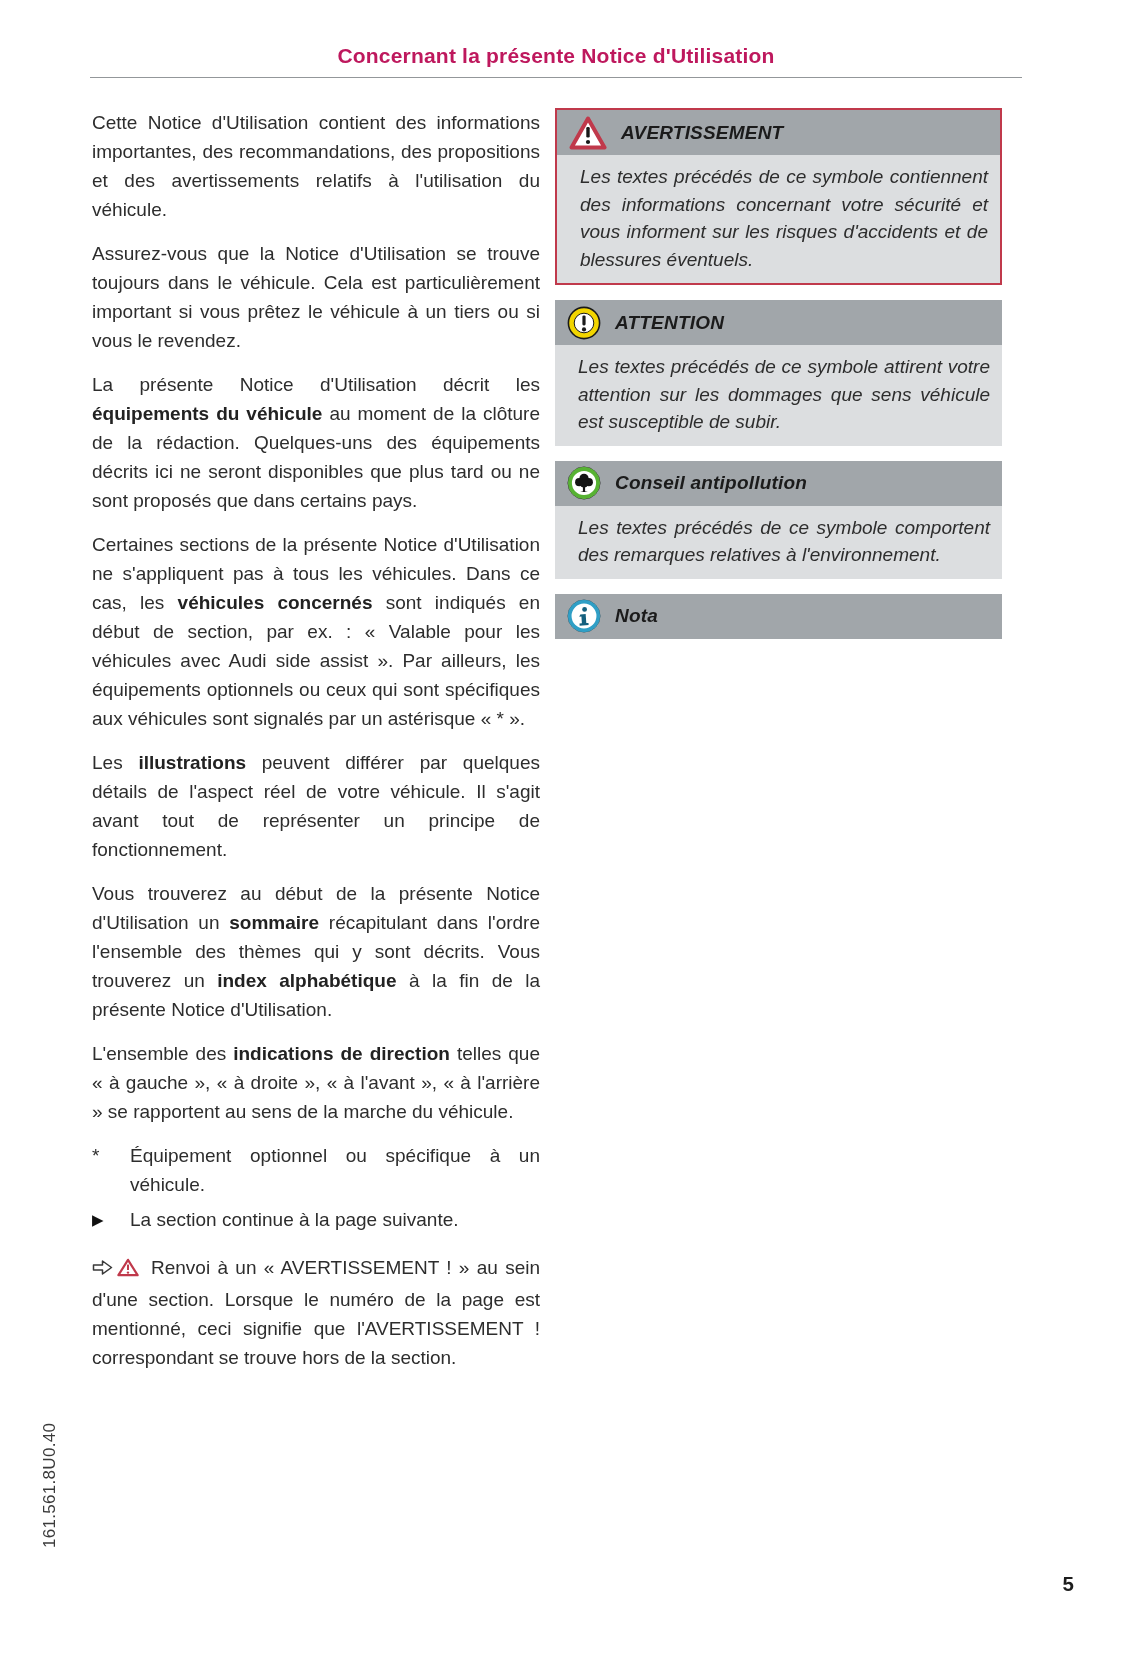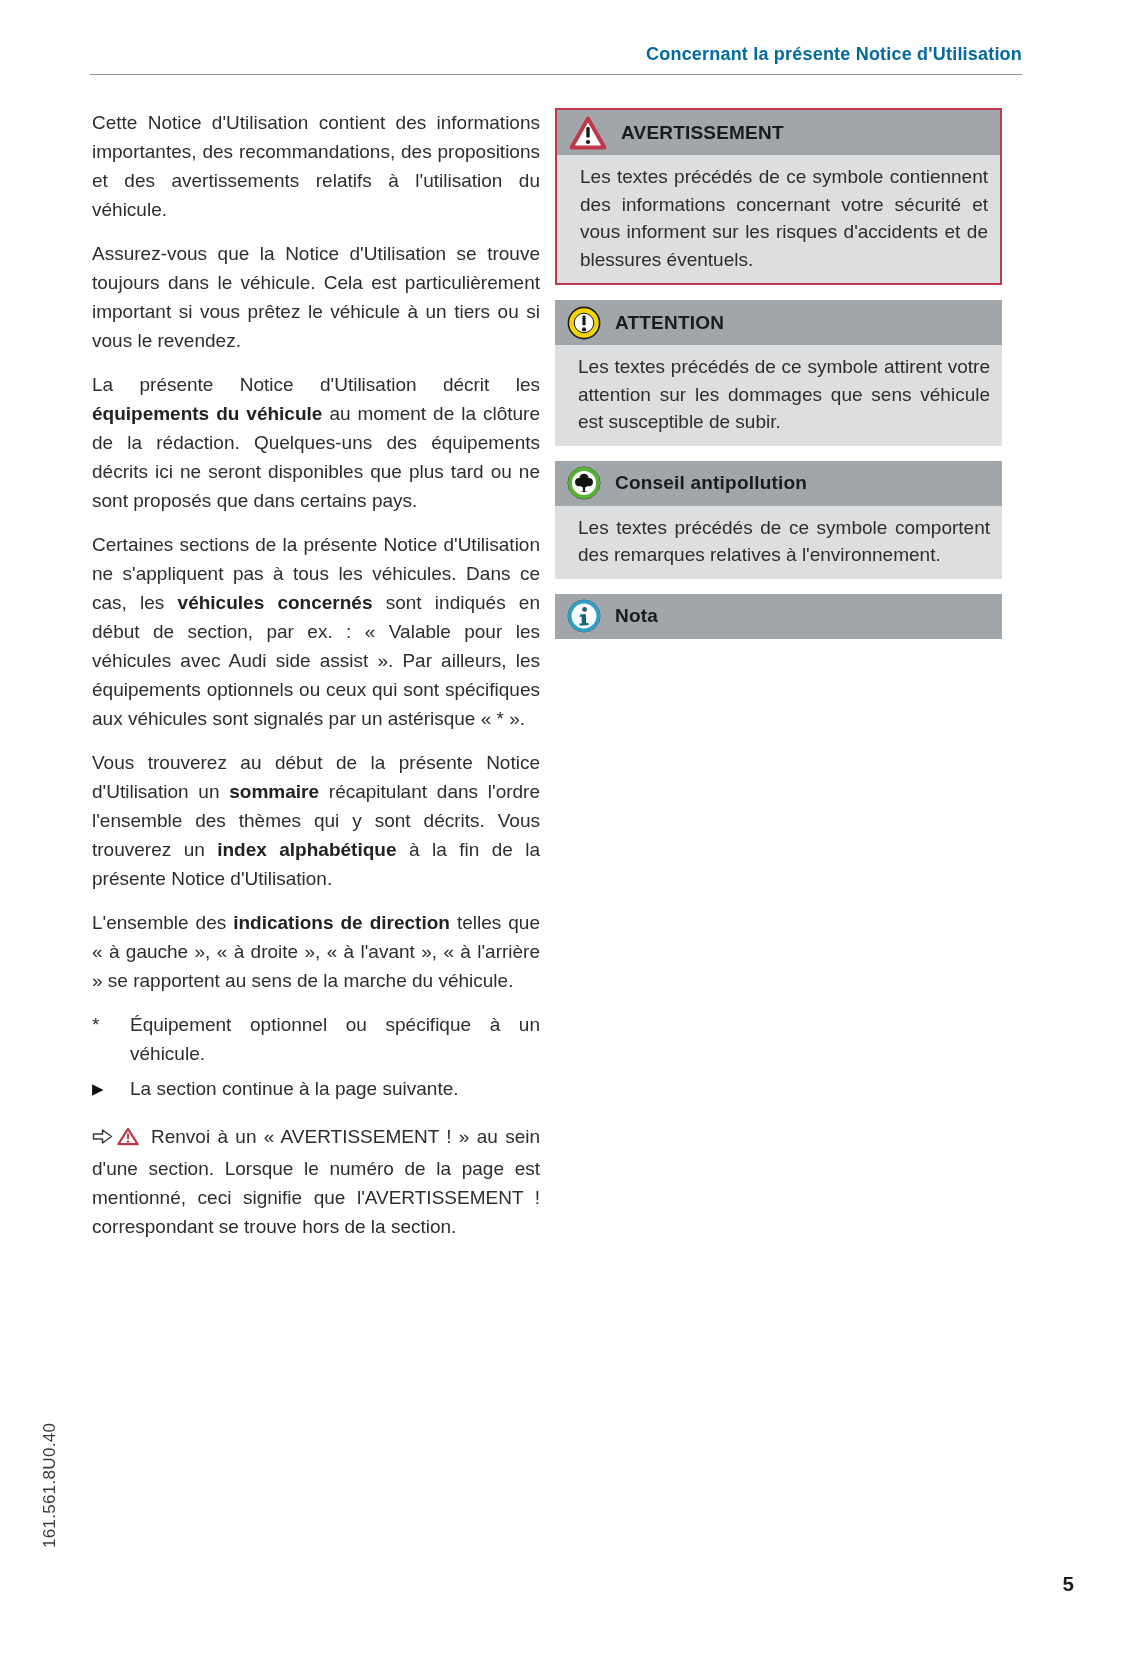--- a/index.html
+++ b/index.html
@@ -7,21 +7,21 @@
     position:relative;
     width:1142px; height:1654px;
     background:#ffffff;
     font-family:"Liberation Sans", sans-serif;
     color:#2d2d2d;
     overflow:hidden;
   }
   
   .header { position:absolute; left:90px; top:44px; width:932px; }
   .header-title {
-    text-align:right; font-weight:bold; font-size:18px; color:#0369a1;
+    text-align:center; font-weight:bold; font-size:21px; color:#be185d;
     letter-spacing:.2px;
   }
   .header-rule { margin-top:9px; height:0; border-top:1.5px solid #93979a; }
 
   
   .columns {
     position:absolute; left:92px; top:108px; width:930px;
     display:flex; gap:15px;
   }
   .col-left  { width:448px; }
@@ -42,21 +42,21 @@
   .legend-text { flex:1; text-align:justify; }
 
   
   .crossref {
     font-size:19px; line-height:29px; text-align:justify;
   }
   .crossref .ref-icon { display:inline-block; vertical-align:-2px; margin-right:4px; }
   .crossref .ref-warning { display:inline-block; vertical-align:-3px; margin-right:12px; }
 
   
-  .box { margin:0 0 15px 0; }
+  .box { margin:0 0 15px 0;font-style:italic; }
   .box-header {
     background:#a1a6aa; height:45px;
     display:flex; align-items:center; gap:14px; padding:0 12px;
   }
   .box-title { font-weight:bold; font-size:19px; color:#1b1b1b; letter-spacing:.2px; }
   .box-body {
     background:#dcdee0; padding:8px 12px 10px 23px;
     font-size:19px; line-height:27.5px; text-align:justify; color:#2d2d2d;
   }
   .box-warning { border:2px solid #c0394b; }
@@ -96,20 +96,23 @@
       </p>
 
       <p class="para">
         <span>La présente Notice d'Utilisation décrit les </span><b>équipements du véhicule</b><span> au moment de la clôture de la rédaction. Quelques-uns des équipements décrits ici ne seront disponibles que plus tard ou ne sont proposés que dans certains pays.</span>
       </p>
 
       <p class="para">
         <span>Certaines sections de la présente Notice d'Utilisation ne s'appliquent pas à tous les véhicules. Dans ce cas, les </span><b>véhicules concernés</b><span> sont indiqués en début de section, par ex. : « Valable pour les véhicules avec Audi side assist ». Par ailleurs, les équipements optionnels ou ceux qui sont spécifiques aux véhicules sont signalés par un astérisque « * ».</span>
       </p>
 
+      <p class="para">
+        <span>Les </span><b>illustrations</b><span> peuvent différer par quelques détails de l'aspect réel de votre véhicule. Il s'agit avant tout de représenter un principe de fonctionnement.</span>
+      </p>
 
       <p class="para">
         <span>Vous trouverez au début de la présente Notice d'Utilisation un </span><b>sommaire</b><span> récapitulant dans l'ordre l'ensemble des thèmes qui y sont décrits. Vous trouverez un </span><b>index alphabétique</b><span> à la fin de la présente Notice d'Utilisation.</span>
       </p>
 
       <p class="para">
         <span>L'ensemble des </span><b>indications de direction</b><span> telles que « à gauche », « à droite », « à l'avant », « à l'arrière » se rapportent au sens de la marche du véhicule.</span>
       </p>
 
       <div class="legend">

